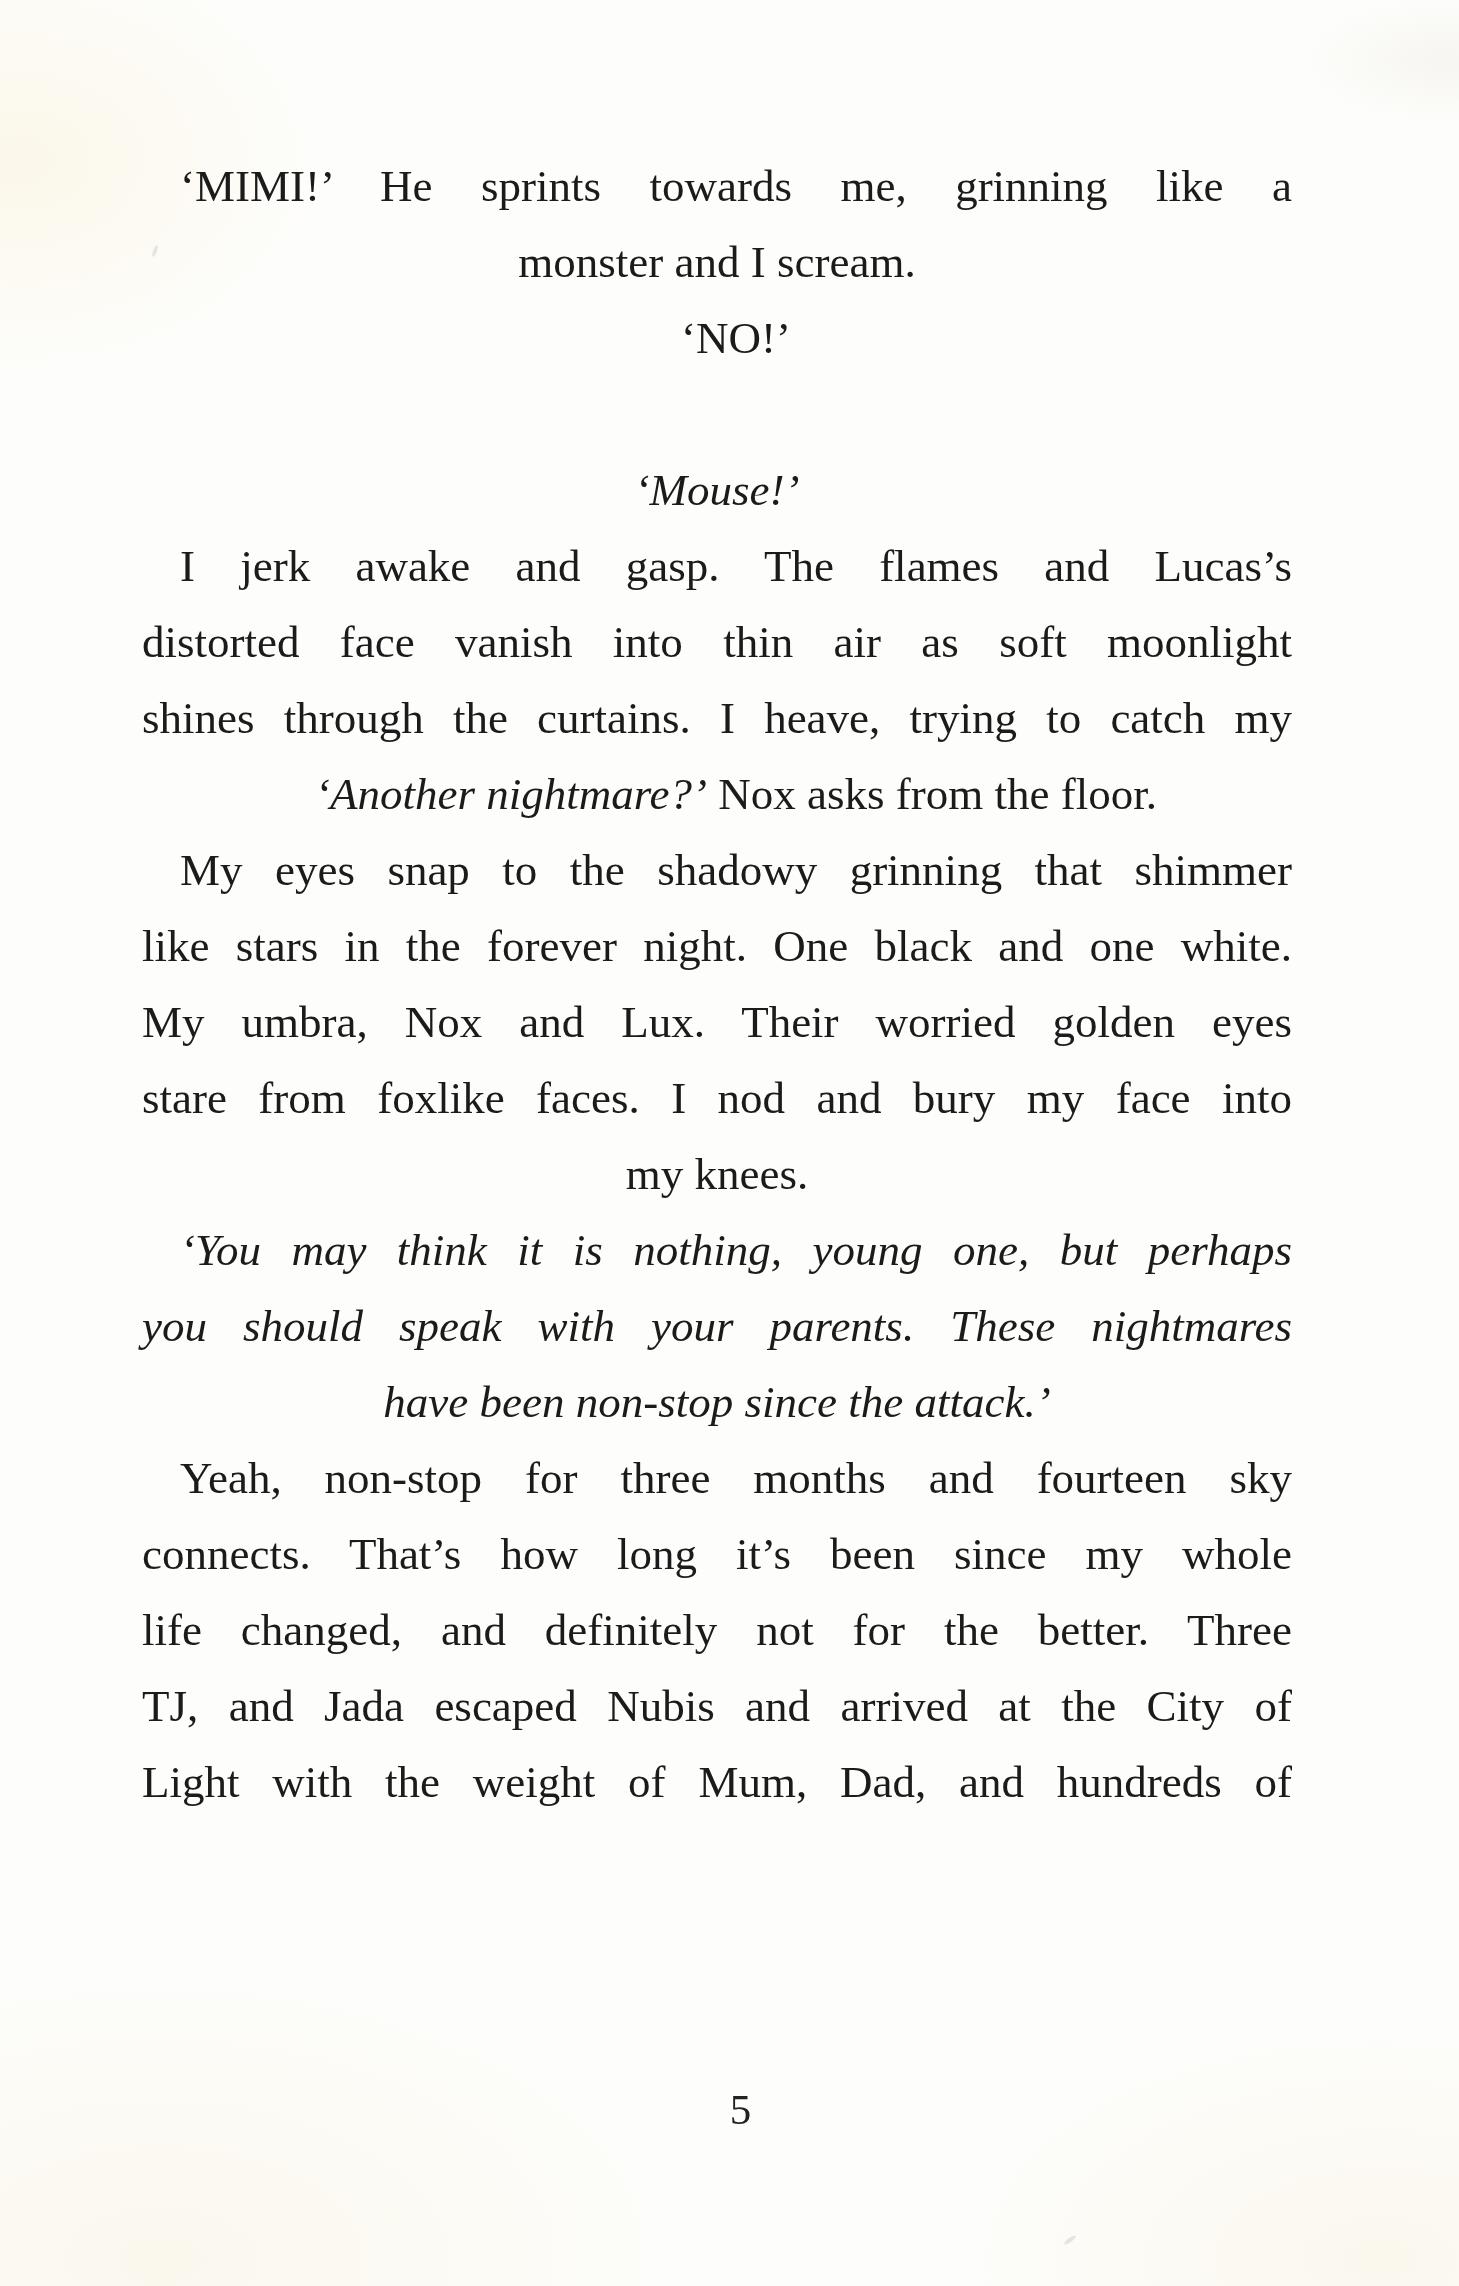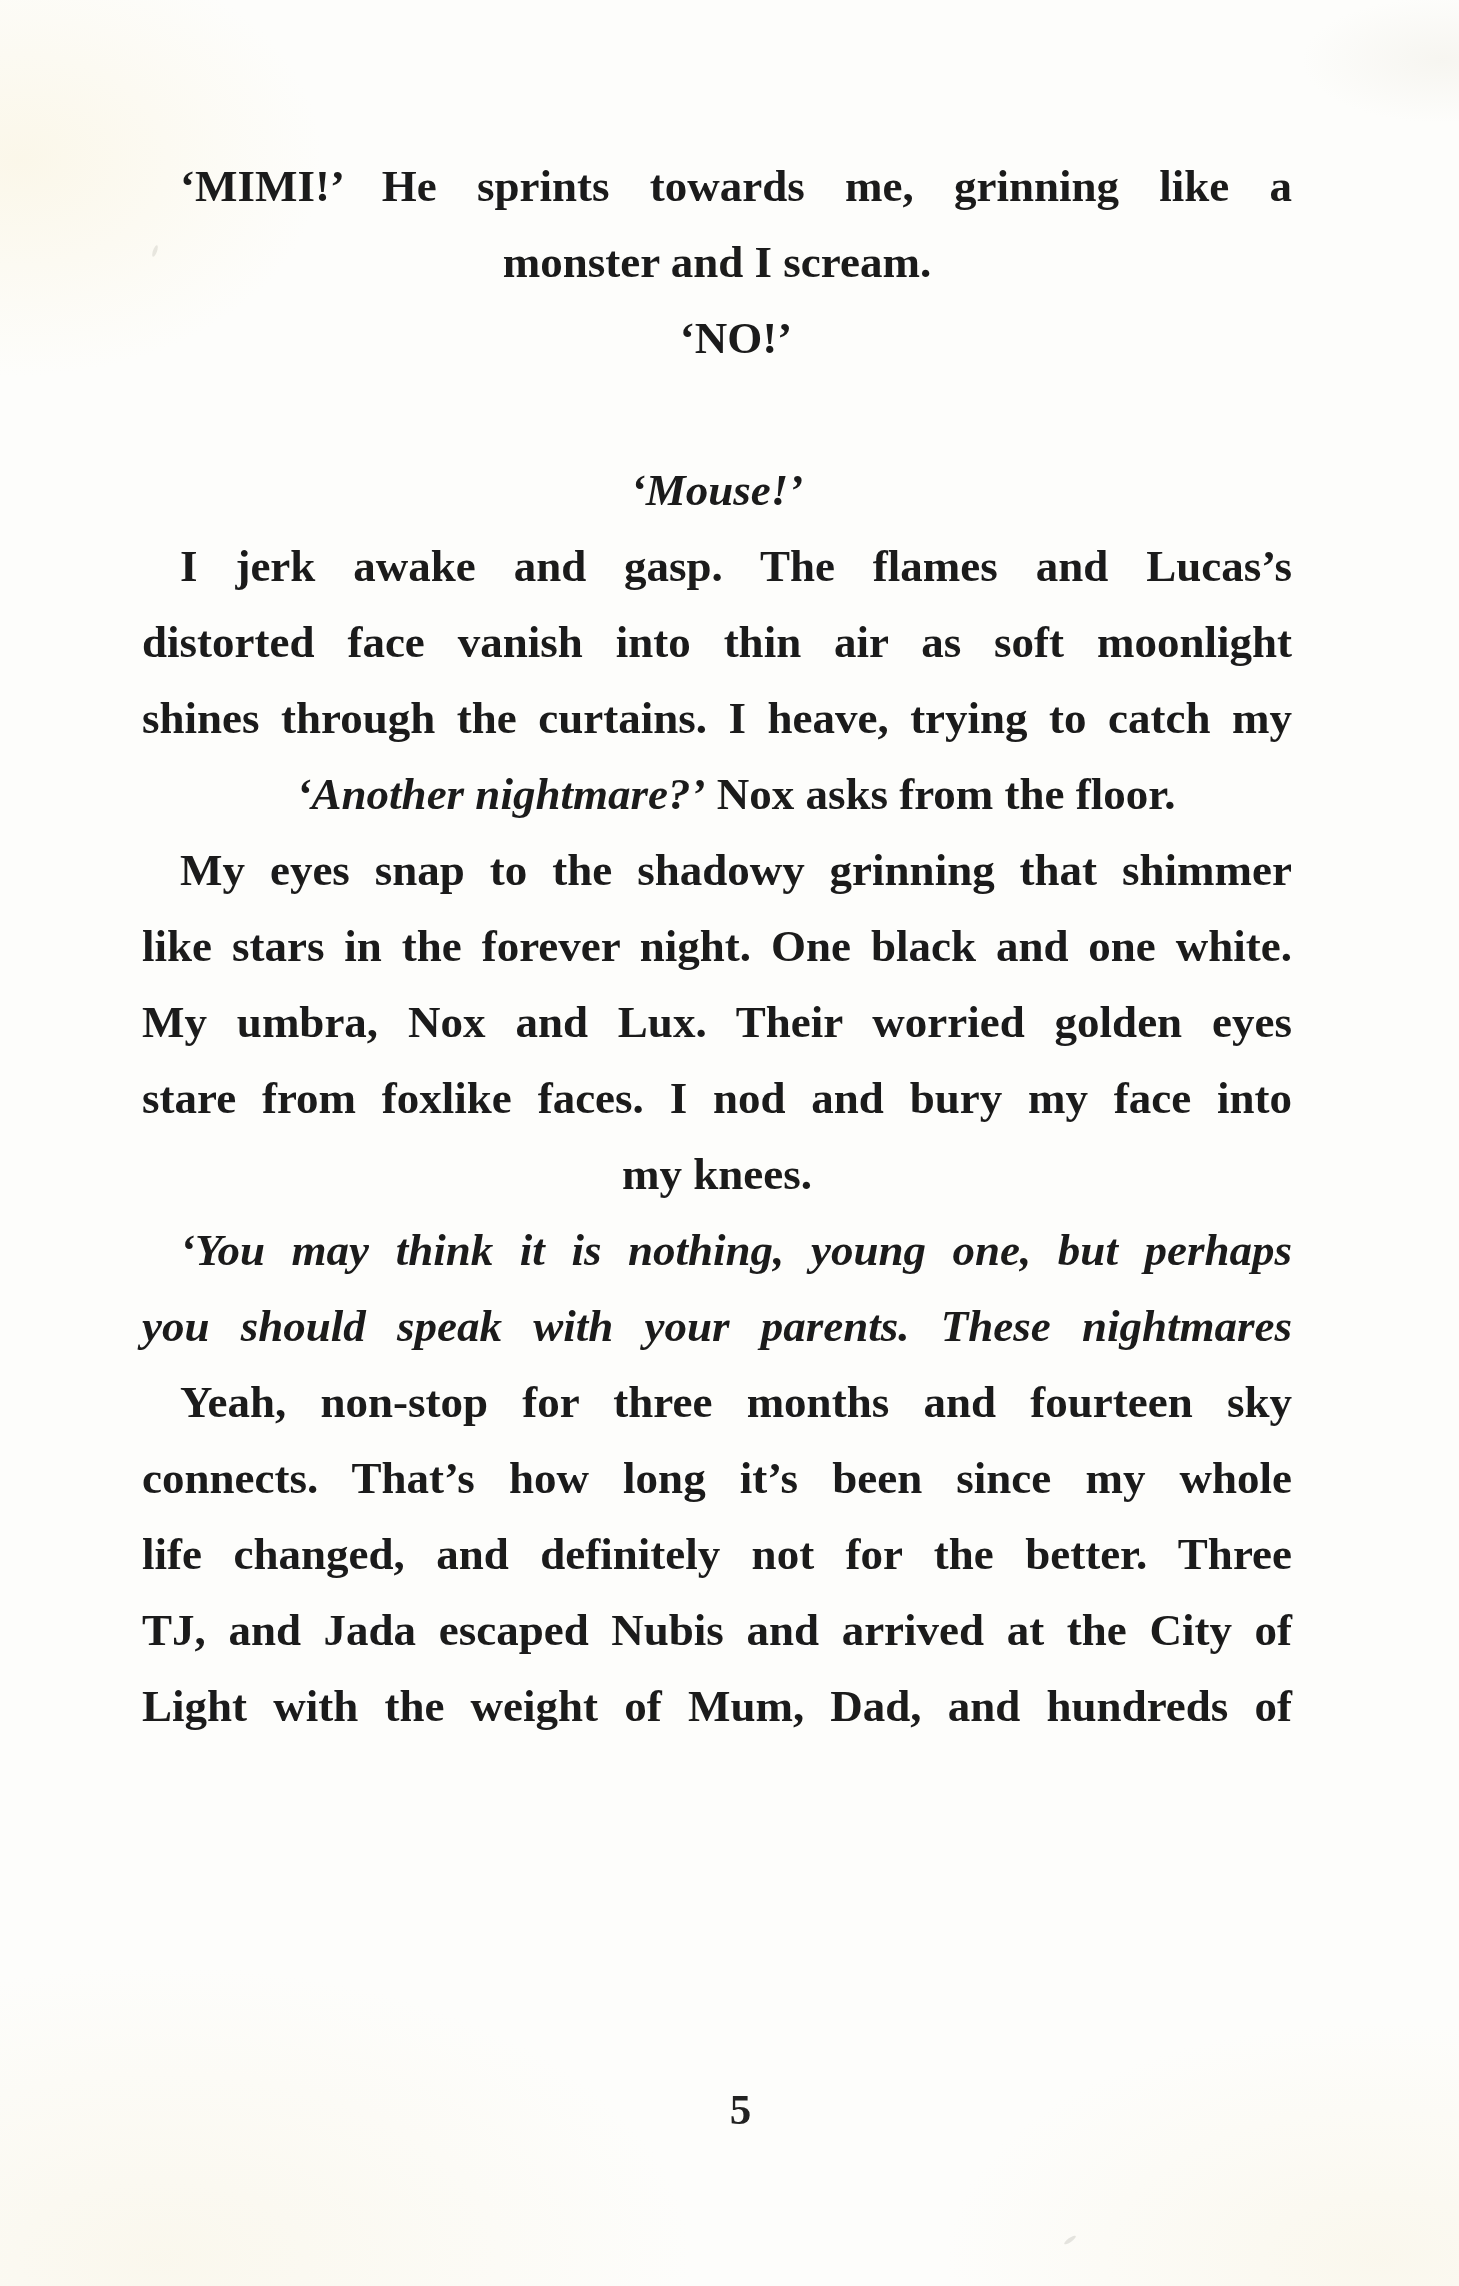--- a/index.html
+++ b/index.html
@@ -14,21 +14,20 @@
   .page {
     position: absolute;
     inset: 0;
     
     background:
       radial-gradient(420px 300px at 20px 160px, rgba(250,244,224,0.65), rgba(250,244,224,0) 72%),
       radial-gradient(760px 420px at 160px 2260px, rgba(248,243,226,0.55), rgba(248,243,226,0) 70%),
       radial-gradient(620px 340px at 1380px 2260px, rgba(248,243,226,0.55), rgba(248,243,226,0) 70%),
       radial-gradient(200px 90px at 1442px 60px, rgba(240,238,230,0.5), rgba(240,238,230,0) 70%),
       #fdfdfb;
-    font-weight: bold;
   }
   
   .speck {
     position: absolute;
     background: rgba(120,118,110,0.35);
     border-radius: 50%;
   }
   .text-block {
     position: absolute;
     left: 142px;
@@ -77,20 +76,21 @@
       <div class="line stretch"><span class="roman">distorted face vanish into thin air as soft moonlight</span></div>
       <div class="line stretch"><span class="roman">shines through the curtains. I heave, trying to catch my</span></div>
       <div class="line indent"><span class="italic">‘Another nightmare?’</span><span class="roman"> Nox asks from the floor.</span></div>
       <div class="line stretch indent"><span class="roman">My eyes snap to the shadowy grinning that shimmer</span></div>
       <div class="line stretch"><span class="roman">like stars in the forever night. One black and one white.</span></div>
       <div class="line stretch"><span class="roman">My umbra, Nox and Lux. Their worried golden eyes</span></div>
       <div class="line stretch"><span class="roman">stare from foxlike faces. I nod and bury my face into</span></div>
       <div class="line"><span class="roman">my knees.</span></div>
       <div class="line stretch indent"><span class="italic">‘You may think it is nothing, young one, but perhaps</span></div>
       <div class="line stretch"><span class="italic">you should speak with your parents. These nightmares</span></div>
+      <div class="line"><span class="italic">have been non-stop since the attack.’</span></div>
       <div class="line stretch indent"><span class="roman">Yeah, non-stop for three months and fourteen sky</span></div>
       <div class="line stretch"><span class="roman">connects. That’s how long it’s been since my whole</span></div>
       <div class="line stretch"><span class="roman">life changed, and definitely not for the better. Three</span></div>
       <div class="line stretch"><span class="roman">TJ, and Jada escaped Nubis and arrived at the City of</span></div>
       <div class="line stretch"><span class="roman">Light with the weight of Mum, Dad, and hundreds of</span></div>
     </main>
   <div class="folio">5</div>
   <div class="speck" style="left:1063px; top:2238px; width:14px; height:4px; transform:rotate(-35deg); opacity:.5;"></div>
   <div class="speck" style="left:153px; top:245px; width:4px; height:12px; transform:rotate(20deg); opacity:.45;"></div>
 </div>

